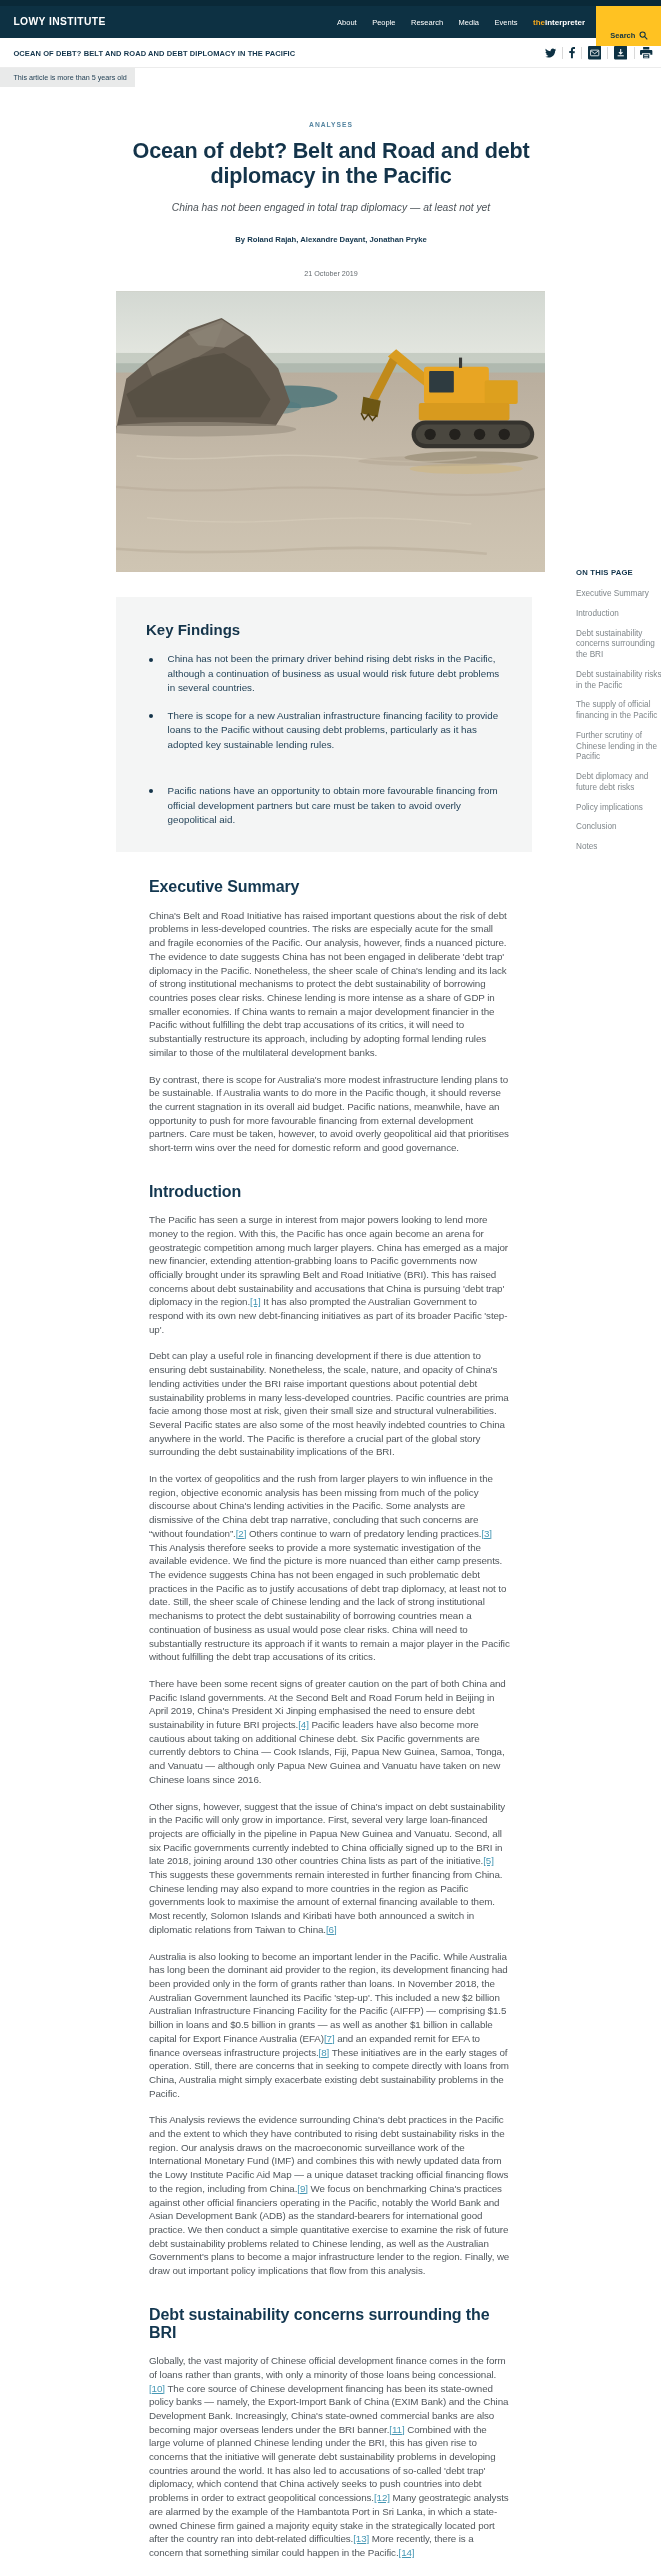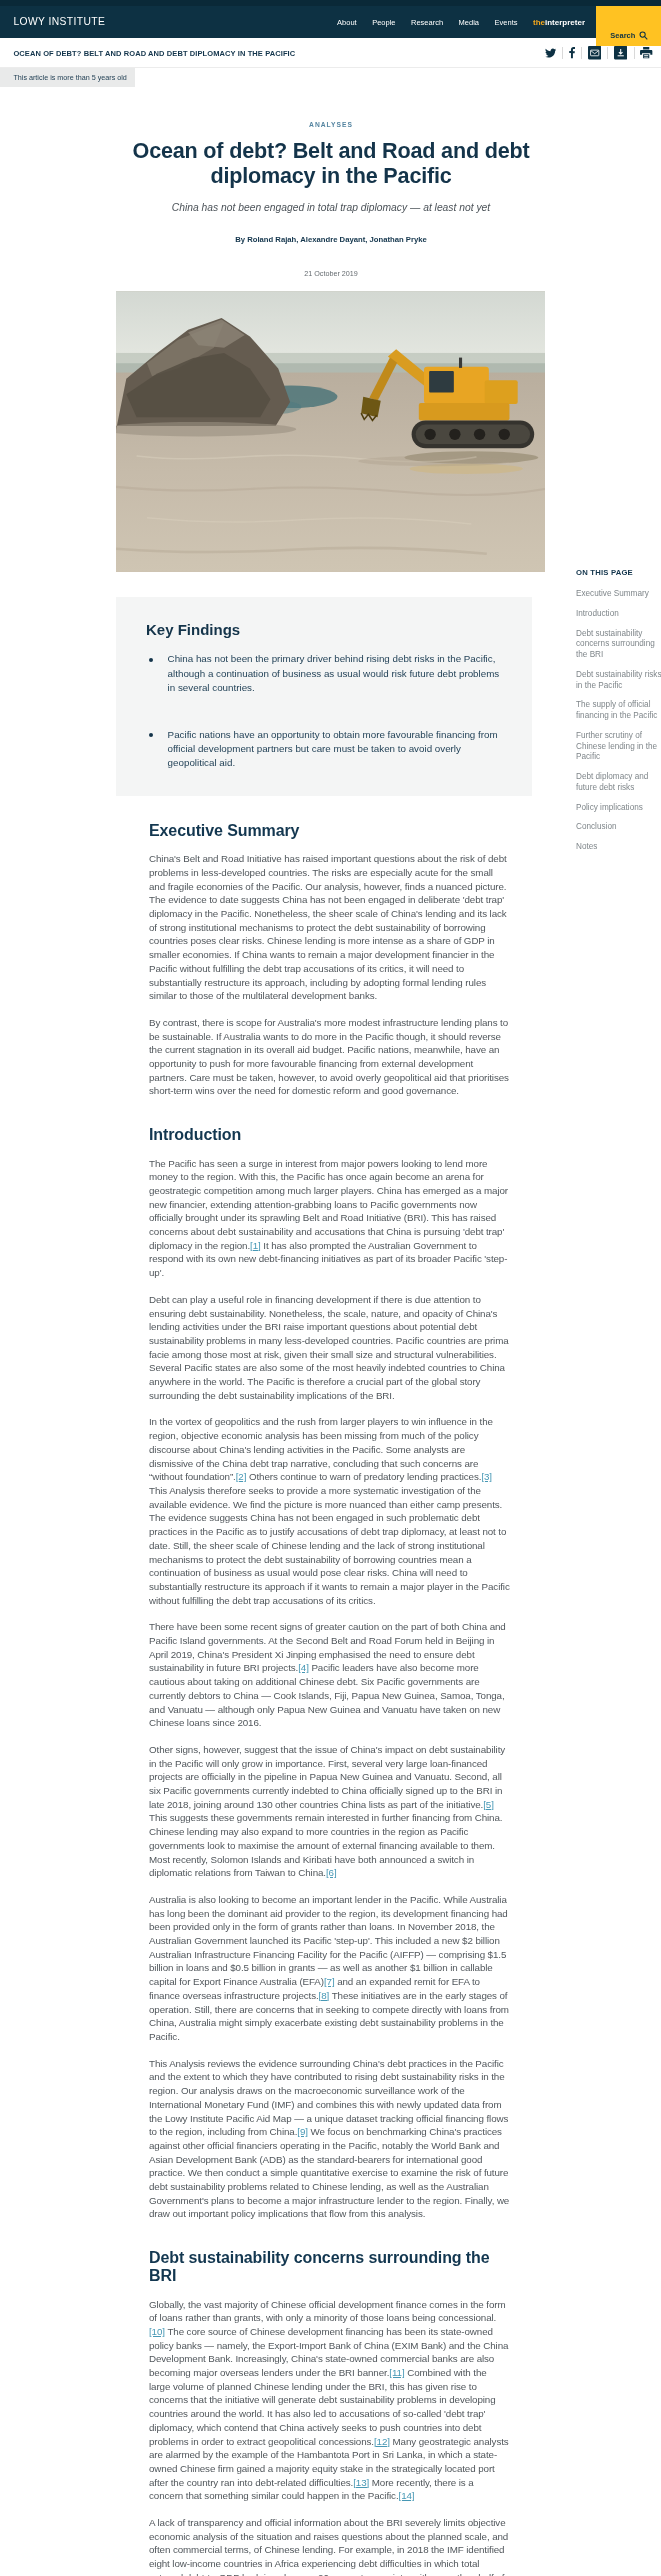--- a/index.html
+++ b/index.html
@@ -3,21 +3,21 @@
 <meta charset="utf-8">
 <style>
   * { box-sizing: border-box; margin: 0; padding: 0; }
   html,body { background:#ffffff; }
   body { font-family:"Liberation Sans", sans-serif; width:662px; margin:0 auto; color:#51575c; }
   .page { position:relative; width:662px; height:3091px; overflow:hidden; background:#fff; }
 
   
   .site-header { position:relative; height:38px; background:#0d3143; }
   .site-header .top-strip { height:6.2px; background:#0a2938; }
-  .brand { position:absolute; left:13.4px; top:15.5px; color:#ffffff; font-size:10.3px; font-weight:normal; letter-spacing:0.4px; cursor:pointer; }
+  .brand { position:absolute; left:13.4px; top:15.5px; color:#ffffff; font-size:10.3px; font-weight:bold; letter-spacing:0.4px; cursor:pointer; }
   .main-nav { position:absolute; right:77px; top:17.5px; display:flex; gap:15.5px; align-items:center; }
   .main-nav .nav-link { color:#ffffff; font-size:7.5px; cursor:pointer; }
   .interpreter { font-weight:bold; font-size:8px; cursor:pointer; }
   .interpreter .the { color:#f5a81c; }
   .interpreter .rest { color:#ffffff; }
   .search-btn { position:absolute; right:0; top:6.2px; width:66px; height:40px; background:#ffc222; z-index:5;
                 display:flex; align-items:flex-end; justify-content:center; padding-bottom:6.2px; cursor:pointer; }
   .search-btn .search-inner { display:flex; align-items:flex-start; gap:3.6px; color:#0d3143; font-size:7.5px; font-weight:bold; }
 
   
@@ -198,20 +198,21 @@
       <path d="M0,500 q160,12 340,2 t380,8" stroke="#b3a693" stroke-width="5" fill="none" opacity="0.45"></path>
       <ellipse cx="620" cy="330" rx="150" ry="10" fill="#a99c88" opacity="0.35"></ellipse>
     </svg>
   </div>
 
   
   <section class="key-findings">
     <h2>Key Findings</h2>
     <ul class="kf-list" id="kf-list">
         <li>China has not been the primary driver behind rising debt risks in the Pacific, although a continuation of business as usual would risk future debt problems in several countries.</li>
+        <li>There is scope for a new Australian infrastructure financing facility to provide loans to the Pacific without causing debt problems, particularly as it has adopted key sustainable lending rules.</li>
         <li>Pacific nations have an opportunity to obtain more favourable financing from official development partners but care must be taken to avoid overly geopolitical aid.</li>
       </ul>
   </section>
 
   
   <aside class="otp">
     <h3>ON THIS PAGE</h3>
     <div id="otp-list">
         <div class="otp-item">Executive Summary</div>
         <div class="otp-item">Introduction</div>

